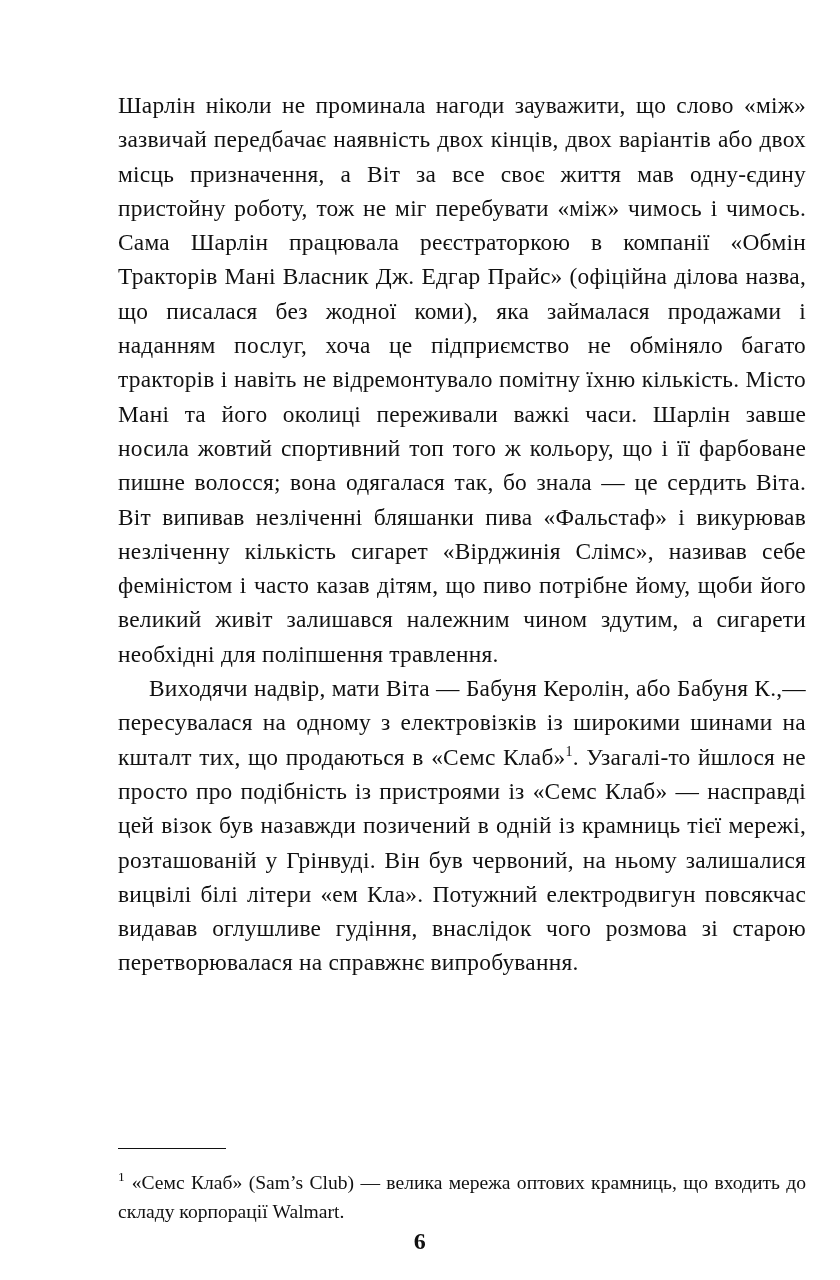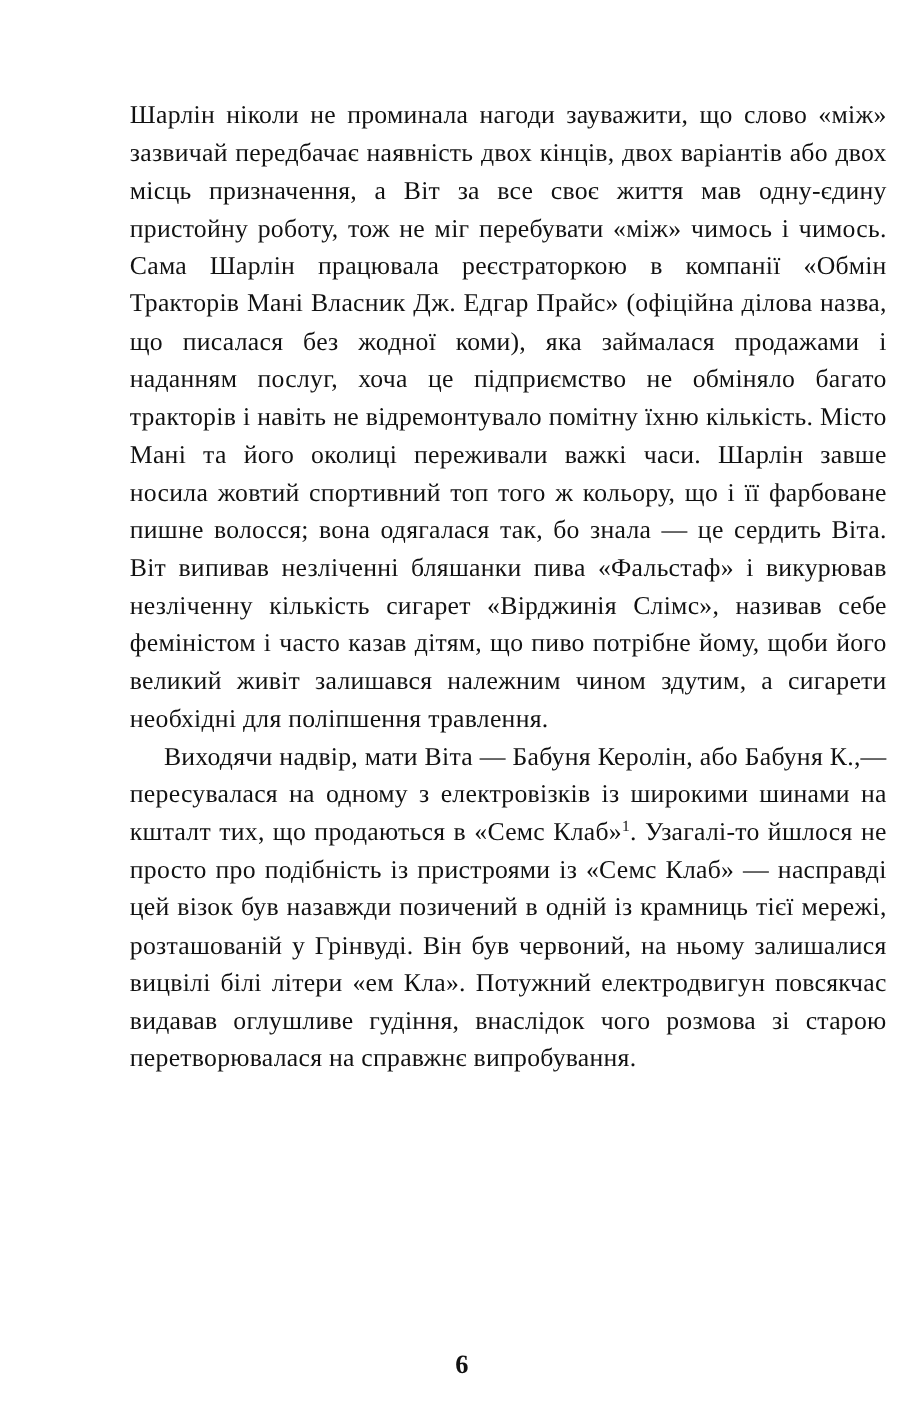--- a/index.html
+++ b/index.html
@@ -87,16 +87,20 @@
 <div class="page">
 
   <div class="body-text">
 
     <p class="para-1">Шарлін ніколи не проминала нагоди зауважити, що слово «між» зазвичай передбачає наявність двох кінців, двох варіантів або двох місць призначення, а Віт за все своє життя мав одну-єдину пристойну роботу, тож не міг перебувати «між» чимось і чимось. Сама Шарлін працювала реєстраторкою в компанії «Обмін Тракторів Мані Власник Дж. Едгар Прайс» (офіційна ділова назва, що писалася без жодної коми), яка займалася продажами і наданням послуг, хоча це підприємство не обміняло багато тракторів і навіть не відремонтувало помітну їхню кількість. Місто Мані та його околиці переживали важкі часи. Шарлін завше носила жовтий спортивний топ того ж кольору, що і її фарбоване пишне волосся; вона одягалася так, бо знала — це сердить Віта. Віт випивав незліченні бляшанки пива «Фальстаф» і викурював незліченну кількість сигарет «Вірджинія Слімс», називав себе феміністом і часто казав дітям, що пиво потрібне йому, щоби його великий живіт залишався належним чином здутим, а сигарети необхідні для поліпшення травлення.</p>
 
     <p class="indent"><span>Виходячи надвір, мати Віта — Бабуня Керолін, або Бабуня К.,— пересувалася на одному з електровізків із широкими шинами на кшталт тих, що продаються в «Семс Клаб»</span><span class="fn-ref">1</span><span>. Узагалі-то йшлося не просто про подібність із пристроями із «Семс Клаб» — насправді цей візок був назавжди позичений в одній із крамниць тієї мережі, розташованій у Грінвуді. Він був червоний, на ньому залишалися вицвілі білі літери </span><span class="ital">«ем Кла»</span><span>. Потужний електродвигун повсякчас видавав оглушливе гудіння, внаслідок чого розмова зі старою перетворювалася на справжнє випробування.</span></p>
 
   </div>
 
+  <div class="footnote-area">
+    <div class="footnote-rule"></div>
+    <div class="footnote"><span class="fn-mark">1</span><span class="fn-body">«Семс Клаб» (</span><span class="ital">Sam’s Club</span><span>) — велика мережа оптових крамниць, що входить до складу корпорації Walmart.</span></div>
+  </div>
 
   <div class="page-number">6</div>
 
 </div>
 
 </body></html>

